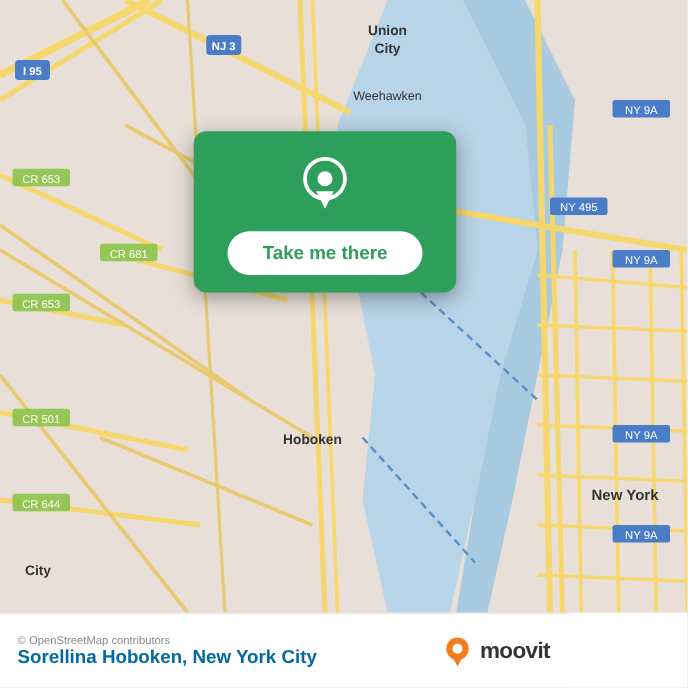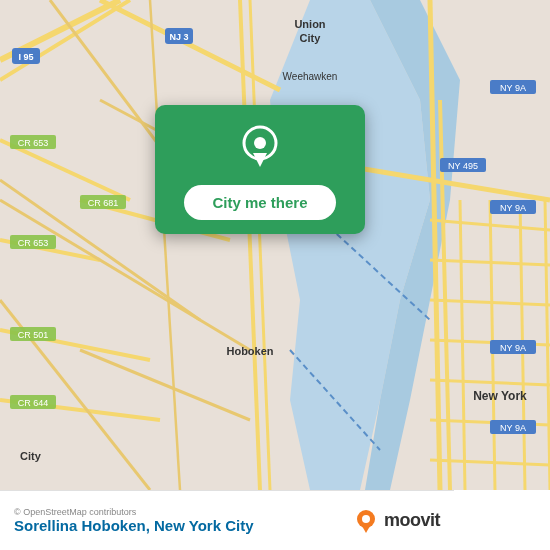--- a/index.html
+++ b/index.html
@@ -212,21 +212,21 @@
     <text x="20" y="460" fill="#333" font-size="11" font-weight="bold">City</text>
   </svg>
 
   <div id="location-card">
 
     <svg id="location-pin-icon" viewBox="0 0 50 50" xmlns="http://www.w3.org/2000/svg">
       <circle cx="25" cy="20" r="16" fill="none" stroke="white" stroke-width="3"></circle>
       <circle cx="25" cy="20" r="6" fill="white"></circle>
       <polygon points="25,44 18,30 32,30" fill="white"></polygon>
     </svg>
-    <button id="take-me-there-btn">City me there</button>
+    <button id="take-me-there-btn">Take me there</button>
   </div>
 </div>
 
 <div id="bottom-bar">
   <div id="bottom-left">
     <span id="attribution">© OpenStreetMap contributors</span>
     <span id="place-name">Sorellina Hoboken, New York City</span>
   </div>
   <div id="moovit-logo">
 

